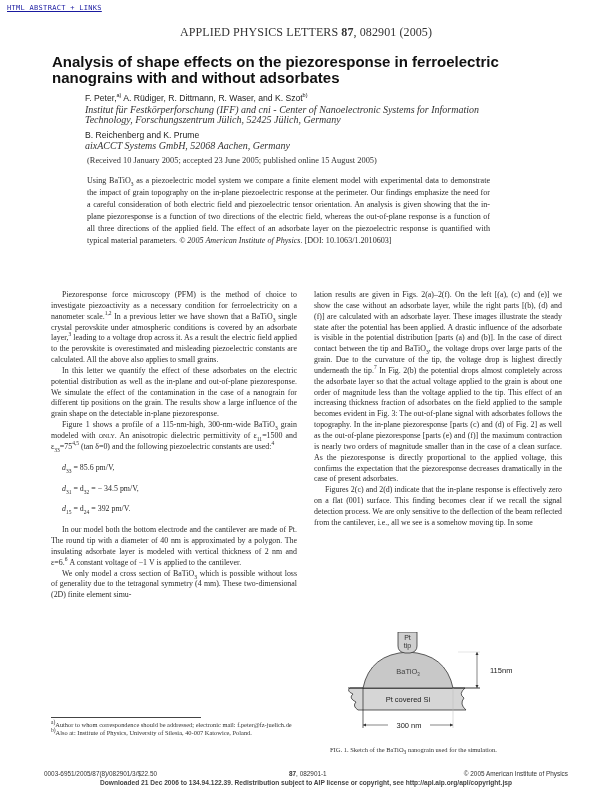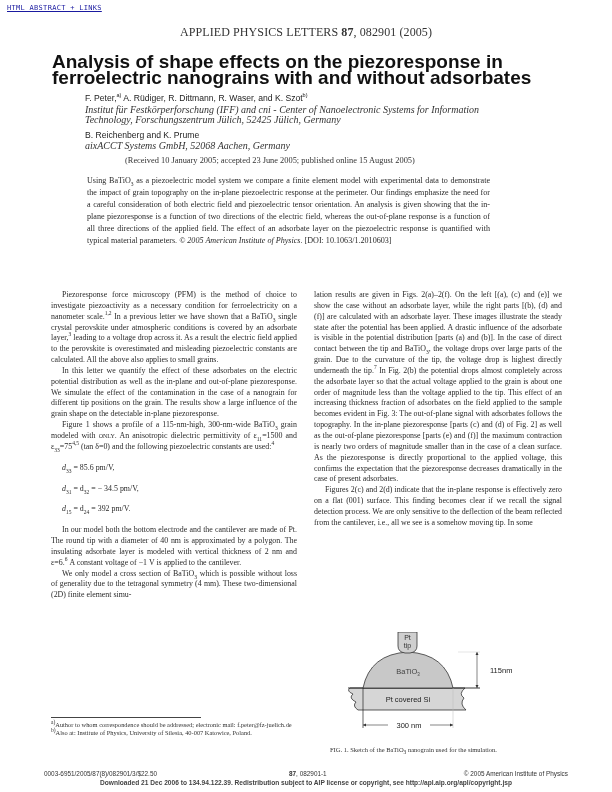--- a/index.html
+++ b/index.html
@@ -1,30 +1,30 @@
 <!DOCTYPE html>
 <html><head>
 <meta charset="utf-8">
 <style>
   html, body { margin:0; padding:0; background:#fff; }
   body { width:612px; height:792px; position:relative; overflow:hidden; font-family:"Liberation Serif", serif; color:#222; }
   .abs { position:absolute; }
   #html-link { left:7px; top:4px; font-family:"DejaVu Sans Mono", monospace; font-size:7px; letter-spacing:0.3px; color:#1a1aa0; text-decoration:underline; font-weight:normal; cursor:pointer; }
   #journal-header { left:0; width:612px; top:25px; text-align:center; font-size:12px; letter-spacing:0.1px; color:#333; }
   #journal-header b { font-weight:bold; }
-  #title { left:52px; top:54px; width:520px; font-family:"Liberation Sans", sans-serif; font-weight:bold; font-size:19px; line-height:15.5px; color:#111; }
+  #title { left:52px; top:54px; width:520px; font-family:"Liberation Sans", sans-serif; font-weight:bold; font-size:15px; line-height:15.5px; color:#111; }
   .authors { font-family:"Liberation Sans", sans-serif; font-size:8.6px; color:#222; }
   .affil { font-style:italic; font-size:10px; line-height:9.6px; color:#333; }
   sup { font-size:5.5px; vertical-align:super; line-height:0; }
   sub { font-size:5.5px; vertical-align:sub; line-height:0; }
   #authors1 { left:85px; top:93px; }
   #affil1 { left:85px; top:105px; width:420px; }
   #authors2 { left:85px; top:130px; }
   #affil2 { left:85px; top:141px; width:420px; }
-  #received { left:87px; top:156px; font-size:8.4px; color:#333;margin-left:38px; }
+  #received { left:87px; top:156px; font-size:8.4px; color:#333; }
   #abstract { left:87px; top:175px; width:403px; font-size:8.1px; line-height:11.9px; text-align:justify; color:#2a2a2a; }
   #abstract .it { font-style:italic; }
   .col { position:absolute; top:290px; font-size:7.9px; line-height:10.85px; text-align:justify; color:#2a2a2a; hyphens:manual; }
   #left-col { left:51px; width:246px; }
   #right-col { left:314px; width:248px; }
   .col p { margin:0; text-indent:11px; }
   .col p.noind { text-indent:0; }
   .eq { margin:10px 0 10px 11px; text-indent:0; }
   .eq i { font-style:italic; }
   .sc { font-variant:small-caps; }

